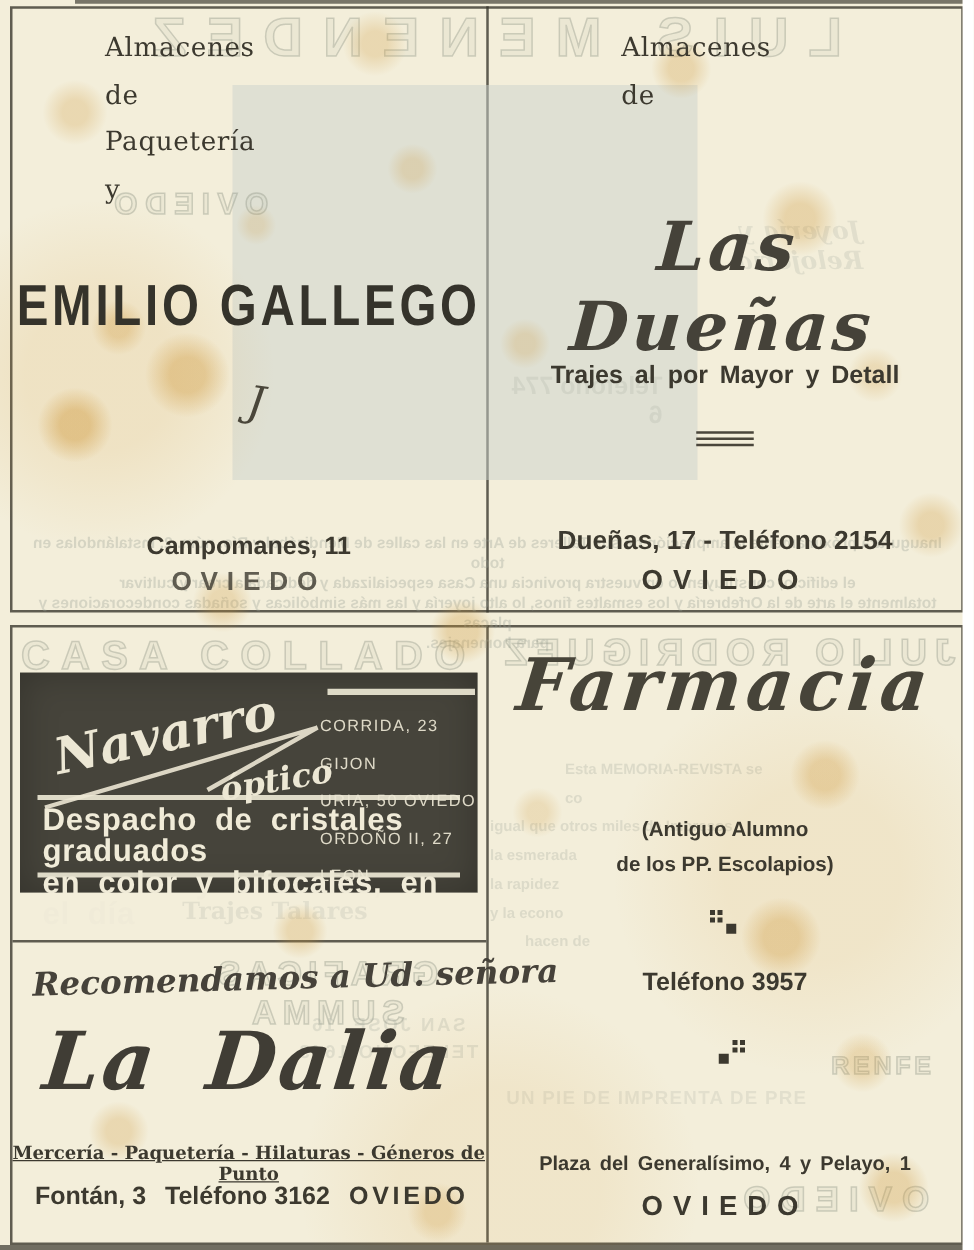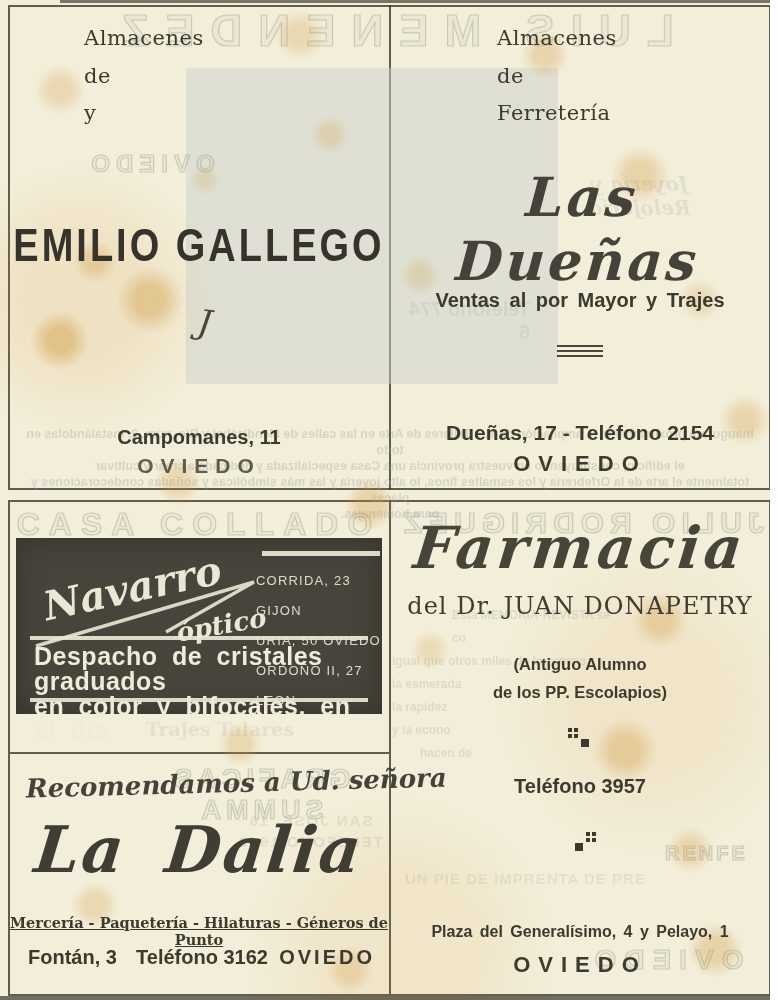--- a/index.html
+++ b/index.html
@@ -103,35 +103,35 @@
 
   <div class="frame" style="left:8px;top:5px;width:759px;height:481px;"></div>
   <div class="vline" style="left:389px;top:5px;height:485px;"></div>
   <div class="frame" style="left:8px;top:500px;width:759px;height:492px;"></div>
   <div class="vline" style="left:389px;top:500px;height:494px;"></div>
   <div class="hline" style="left:10px;top:752px;width:379px;"></div>
 
   <div class="content serif ink" style="left:84px;top:20px;font-size:21px;line-height:37.5px;letter-spacing:0.5px;">
     <span style="display:block">Almacenes</span>
     <span style="display:block">de</span>
+    <span style="display:block">Paquetería</span>
     <span style="display:block">y</span>
   </div>
   <div class="content sans center" style="left:10px;top:220px;width:378px;font-size:38px;font-weight:800;letter-spacing:3px;color:#35332b;
               transform:scaleY(1.22);transform-origin:top center;">EMILIO GALLEGO</div>
   <div class="content serif" style="left:198px;top:302px;font-size:34px;font-style:italic;color:#4a463a;transform:rotate(8deg);">J</div>
   <div class="content sans center" style="left:10px;top:426px;width:378px;font-size:20px;font-weight:bold;color:var(--ink);">Campomanes, 11</div>
   <div class="content sans center" style="left:10px;top:454px;width:378px;font-size:21px;font-weight:600;letter-spacing:7px;color:var(--ink);opacity:.8;">OVIEDO</div>
 
   <div class="content serif ink" style="left:497px;top:20px;font-size:21px;line-height:37.5px;letter-spacing:0.5px;">
     <span style="display:block">Almacenes</span>
     <span style="display:block">de</span>
-    <span style="display:block">Ferretería</span>
   </div>
   <div class="content script center" style="left:391px;top:165px;width:378px;font-size:54px;letter-spacing:3px;word-spacing:12px;color:#454239;transform:skewX(-4deg);">Las Dueñas</div>
-  <div class="content sans center" style="left:391px;top:289px;width:378px;font-size:20px;font-weight:bold;word-spacing:4px;color:var(--ink);">Ventas al por Mayor y Trajes</div>
+  <div class="content sans center" style="left:391px;top:289px;width:378px;font-size:20px;font-weight:bold;word-spacing:4px;color:var(--ink);">Trajes al por Mayor y Detall</div>
   <div class="content triple-rule" style="left:557px;top:345px;width:46px;">
       <i></i>
       <i></i>
       <i></i>
     </div>
   <div class="content sans center" style="left:391px;top:421px;width:378px;font-size:21px;font-weight:bold;color:var(--ink);">Dueñas, 17 - Teléfono 2154</div>
   <div class="content sans center" style="left:391px;top:451px;width:378px;font-size:22px;font-weight:600;letter-spacing:8px;color:var(--ink);">OVIEDO</div>
 
   <div class="navarro-box" style="left:16px;top:538px;width:366px;height:176px;">
     <svg width="366" height="176" style="position:absolute;left:0;top:0;" viewBox="0 0 366 176">
@@ -150,25 +150,24 @@
       <span style="display:block">Despacho de cristales graduados</span>
       <span style="display:block">en color y bifocales, en el día</span>
     </div>
     <div class="nrule" style="left:14px;top:160px;width:338px;height:4px;"></div>
   </div>
 
   <div class="content script" style="left:26px;top:768px;font-size:26px;font-weight:600;color:#46423a;transform:rotate(-1.5deg);">Recomendamos a Ud. señora</div>
   <div class="content script center" style="left:10px;top:812px;width:378px;font-size:64px;letter-spacing:2px;word-spacing:16px;color:#403d35;transform:skewX(-6deg);">La Dalia</div>
   <div class="content serif center" style="left:10px;top:914px;width:378px;font-size:14.5px;font-weight:bold;color:var(--ink);text-decoration:underline;">Mercería - Paquetería - Hilaturas - Géneros de Punto</div>
   <div class="content sans" style="left:28px;top:946px;font-size:20px;font-weight:bold;color:var(--ink);">Fontán, 3</div>
-  <div class="content sans" style="left:122px;top:946px;width:160px;text-align:center;font-size:20px;font-weight:bold;color:var(--ink);">Teléfono 3162</div>
+  <div class="content sans" style="left:132px;top:946px;width:160px;font-size:20px;font-weight:bold;color:var(--ink);">Teléfono 3162</div>
   <div class="content sans" style="left:250px;top:946px;width:125px;text-align:right;font-size:20px;font-weight:bold;letter-spacing:3px;color:var(--ink);">OVIEDO</div>
 
   <div class="content script center" style="left:391px;top:514px;width:378px;font-size:58px;letter-spacing:4px;color:#474439;transform:skewX(-6deg);">Farmacia</div>
-  <div class="content serif center" style="left:391px;top:592px;width:378px;font-size:24px;letter-spacing:1px;color:#3f3c33;">del Dr. JUAN DONAPETRY</div>
   <div class="content sans center" style="left:391px;top:650px;width:378px;font-size:16.5px;line-height:28px;font-weight:bold;color:var(--ink);">
     <span style="display:block">(Antiguo Alumno</span>
     <span style="display:block">de los PP. Escolapios)</span>
   </div>
   <div class="orn-sq content" style="left:568px;top:728px;">
     <span class="small"></span>
       <span class="big"></span>
   </div>
   <div class="content sans center" style="left:391px;top:775px;width:378px;font-size:20px;font-weight:bold;color:var(--ink);">Teléfono 3957</div>
   <div class="orn-sq content mir" style="left:572px;top:832px;">

